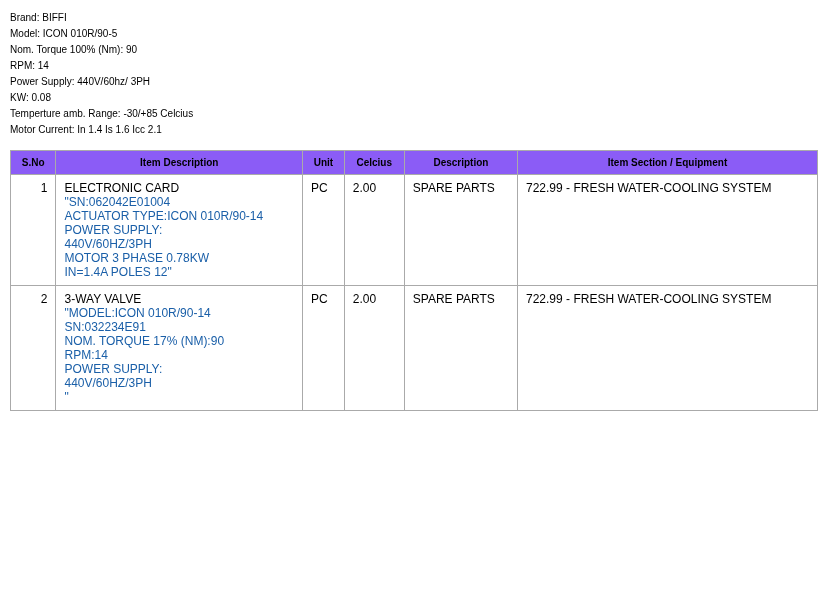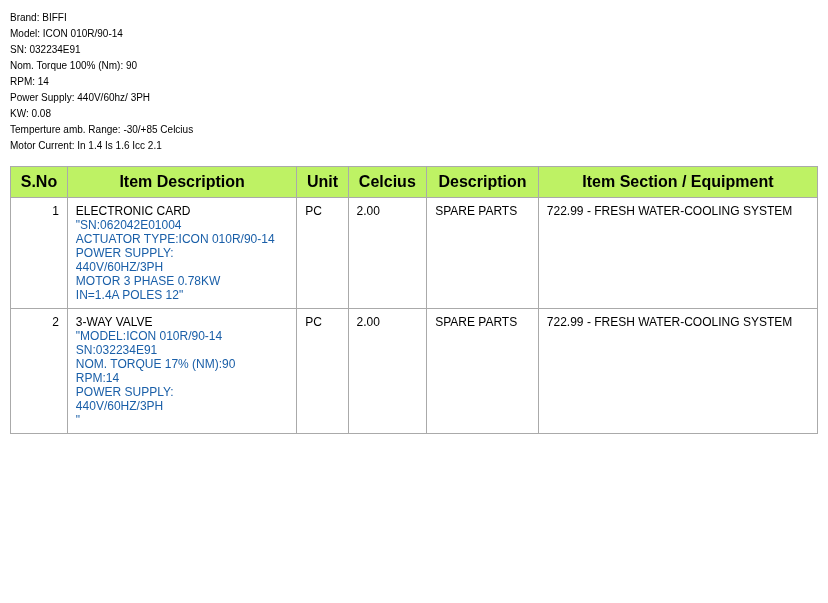--- a/index.html
+++ b/index.html
@@ -21,26 +21,26 @@
     }
     .header-info p {
       font-size: 10px;
     }
     table {
       width: 100%;
       border-collapse: collapse;
       border: 1px solid #aaa;
     }
     thead tr th {
-      background-color: #bef264;
+      background-color: #8b5cf6;
       border: 1px solid #aaa;
       padding: 6px 8px;
       text-align: center;
       font-weight: bold;
-      font-size: 16px;
+      font-size: 10px;
     }
     tbody tr td {
       border: 1px solid #aaa;
       padding: 6px 8px;
       vertical-align: top;
       font-size: 12px;
     }
     tbody tr td:first-child {
       text-align: right;
     }
@@ -52,22 +52,21 @@
     }
     .blue-text {
       color: #1a5fa8;
     }
   </style>
 </head>
 <body>
 
 <div class="header-info">
   <p>Brand: BIFFI</p>
-  <p>Model: ICON 010R/90-14</p>
-  <p>SN: 032234E91</p>
+  <p>Model: ICON 010R/90-5</p>
   <p>Nom. Torque 100% (Nm): 90</p>
   <p>RPM: 14</p>
   <p>Power Supply: 440V/60hz/ 3PH</p>
   <p>KW: 0.08</p>
   <p>Temperture amb. Range:  -30/+85 Celcius</p>
   <p>Motor Current: In 1.4   Is 1.6 Icc 2.1</p>
 </div>
 
 <table>
   <thead>

